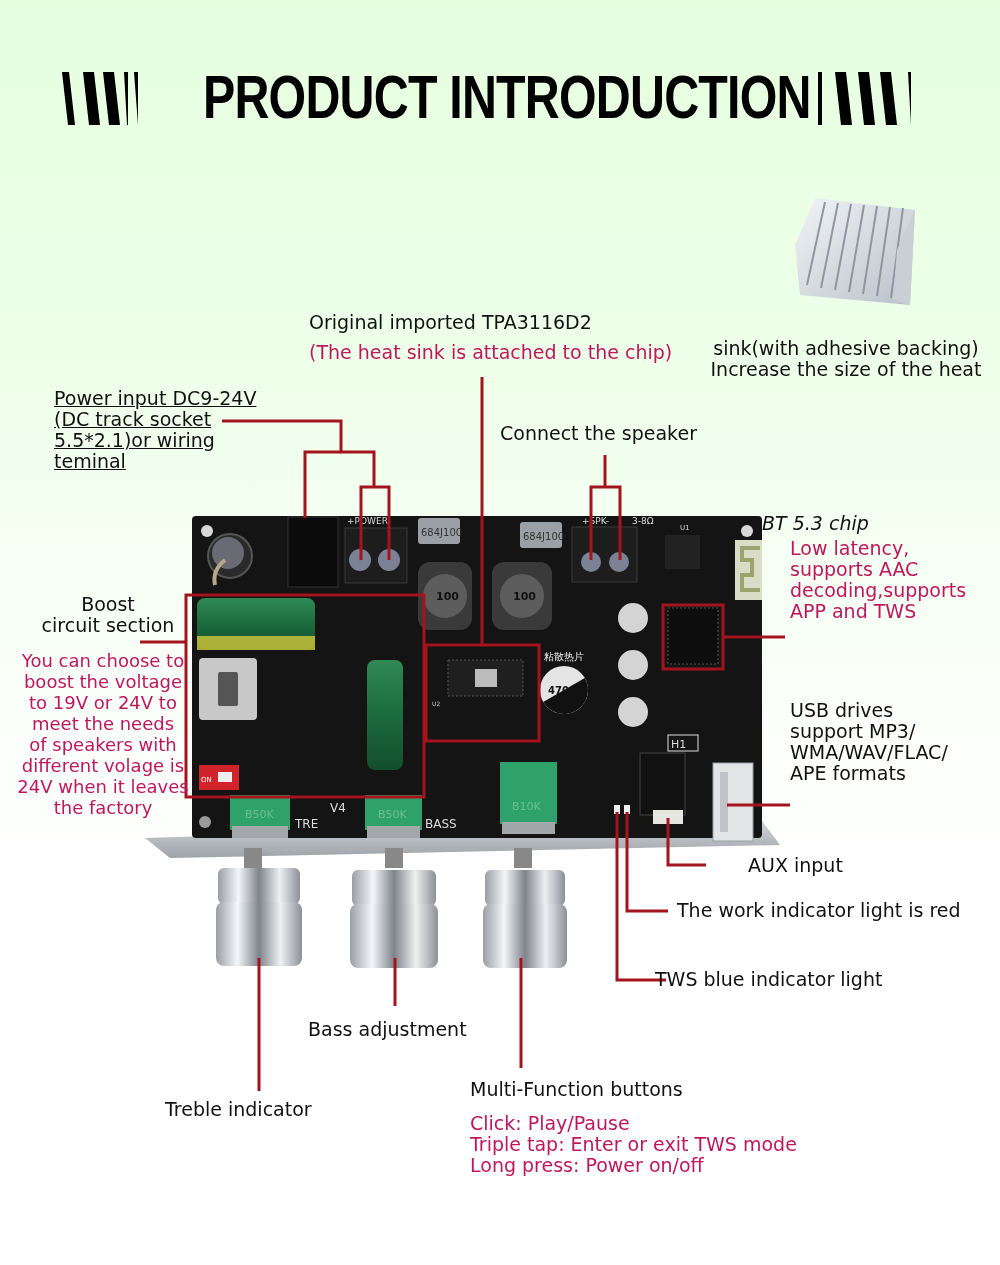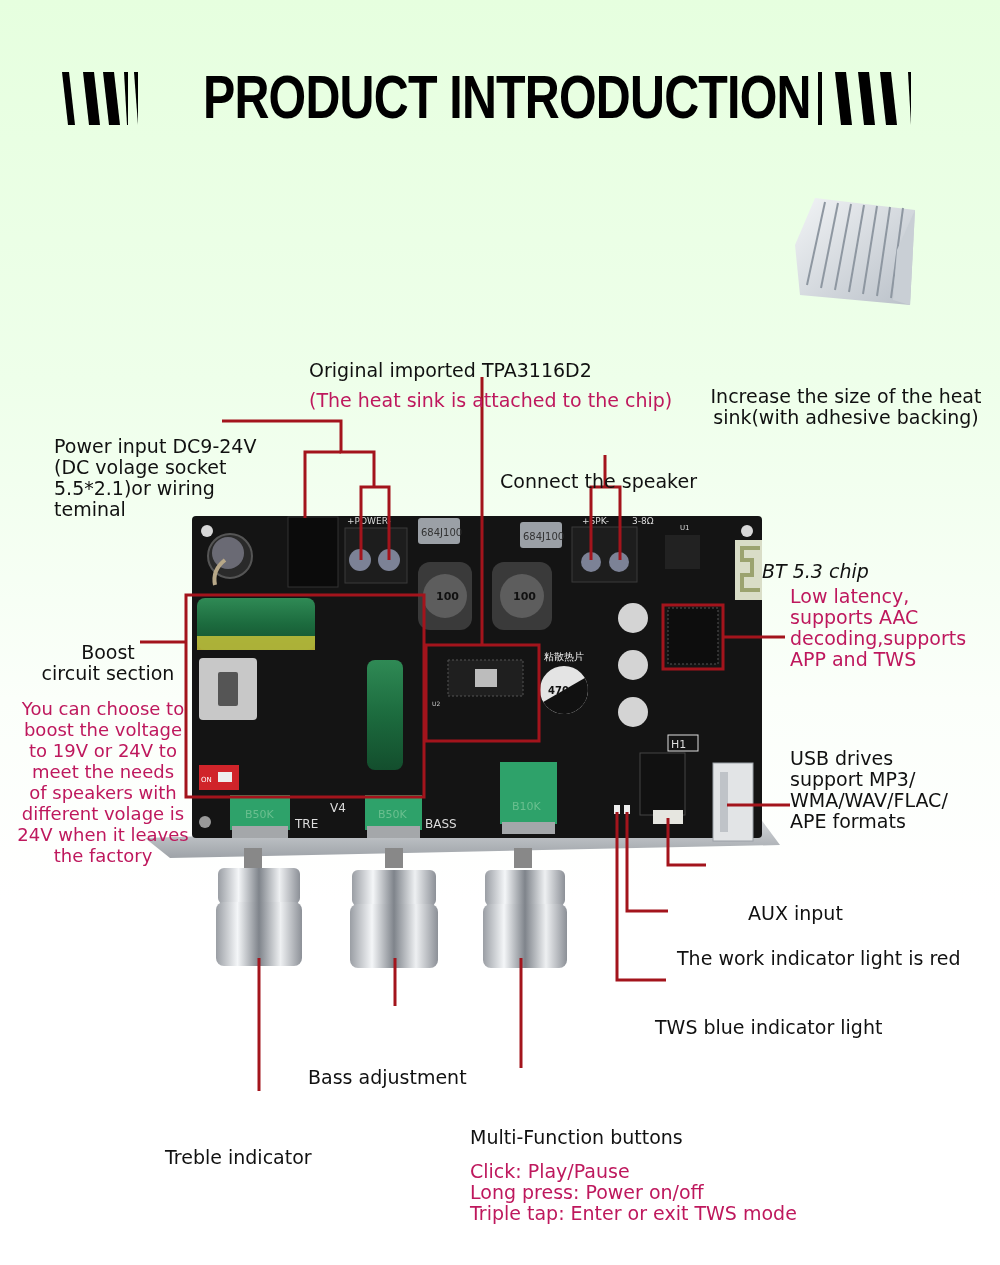--- a/index.html
+++ b/index.html
@@ -12,21 +12,21 @@
   .title {
     position: absolute; left: 0; top: 62px; width: 1000px; height: 70px;
   }
   .title-text {
     position: absolute; left: 203px; top: 62px;
     font-family: "Liberation Sans", sans-serif; font-weight: 700;
     font-size: 62px; letter-spacing: -1px; color: #000;
     transform: scaleX(0.78); transform-origin: left top; white-space: nowrap;
     line-height: 70px;
   }
-  .lbl { position: absolute; font-size: 19px; line-height: 21px; color: #111; white-space: nowrap; margin-top: 48px; }
+  .lbl { position: absolute; font-size: 19px; line-height: 21px; color: #111; white-space: nowrap; }
   .red { color: #be185d; }
   .center { text-align: center; }
   svg.overlay { position: absolute; left: 0; top: 0; }
 </style>
 </head>
 <body>
 
 <div class="title">
   <svg width="1000" height="70" style="position:absolute;left:0;top:0">
     <g fill="#000">
@@ -60,22 +60,22 @@
     <line x1="36" y1="98" x2="53" y2="13"></line>
     <line x1="50" y1="100" x2="66" y2="14"></line>
     <line x1="64" y1="102" x2="79" y2="15"></line>
     <line x1="78" y1="104" x2="92" y2="16"></line>
     <line x1="92" y1="106" x2="105" y2="17"></line>
     <line x1="106" y1="108" x2="118" y2="18"></line>
   </g>
   <polygon points="112,60 130,20 125,115 108,110" fill="#c9cfd5"></polygon>
 </svg>
 <div class="lbl center" style="left:700px;top:338px;width:292px;">
+  <div>sink(with adhesive backing)</div>
   <div>Increase the size of the heat</div>
-  <div>sink(with adhesive backing)</div>
 </div>
 
 <svg class="abs" style="left:0;top:0" width="1000" height="1265">
   <defs>
     <linearGradient id="chrome" x1="0" x2="1">
       <stop offset="0" stop-color="#9a9ea4"></stop>
       <stop offset="0.25" stop-color="#f4f6f8"></stop>
       <stop offset="0.5" stop-color="#7f848b"></stop>
       <stop offset="0.75" stop-color="#eef0f2"></stop>
       <stop offset="1" stop-color="#8c9097"></stop>
@@ -232,23 +232,23 @@
 
     <line x1="259" y1="958" x2="259" y2="1091"></line>
     <line x1="395" y1="958" x2="395" y2="1006"></line>
     <line x1="521" y1="958" x2="521" y2="1068"></line>
   </g>
 </svg>
 
 <div class="lbl" style="left:309px;top:312px;">Original imported TPA3116D2</div>
 <div class="lbl red" style="left:309px;top:342px;">(The heat sink is attached to the chip)</div>
 
-<div class="lbl" style="left:54px;top:388px;">
+<div class="lbl" style="left:54px;top:388px;text-decoration:underline;">
   <div>Power input DC9-24V</div>
-  <div>(DC volage socket</div>
+  <div>(DC track socket</div>
   <div>5.5*2.1)or wiring</div>
   <div>teminal</div>
 </div>
 
 <div class="lbl" style="left:500px;top:423px;">Connect the speaker</div>
 
 <div class="lbl" style="left:762px;top:513px;font-style:italic;">BT 5.3 chip</div>
 <div class="lbl red" style="left:790px;top:538px;">
   <div>Low latency,</div>
   <div>supports AAC</div>
@@ -281,15 +281,15 @@
 <div class="lbl" style="left:748px;top:855px;">AUX  input</div>
 <div class="lbl" style="left:677px;top:900px;">The work indicator light is red</div>
 <div class="lbl" style="left:655px;top:969px;">TWS  blue indicator light</div>
 
 <div class="lbl" style="left:308px;top:1019px;">Bass adjustment</div>
 <div class="lbl" style="left:165px;top:1099px;">Treble indicator</div>
 
 <div class="lbl" style="left:470px;top:1079px;">Multi-Function buttons</div>
 <div class="lbl red" style="left:470px;top:1113px;">
   <div>Click:  Play/Pause</div>
+  <div>Triple tap:  Enter or exit TWS mode</div>
   <div>Long press:  Power on/off</div>
-  <div>Triple tap:  Enter or exit TWS mode</div>
 </div>
 
 </body></html>

